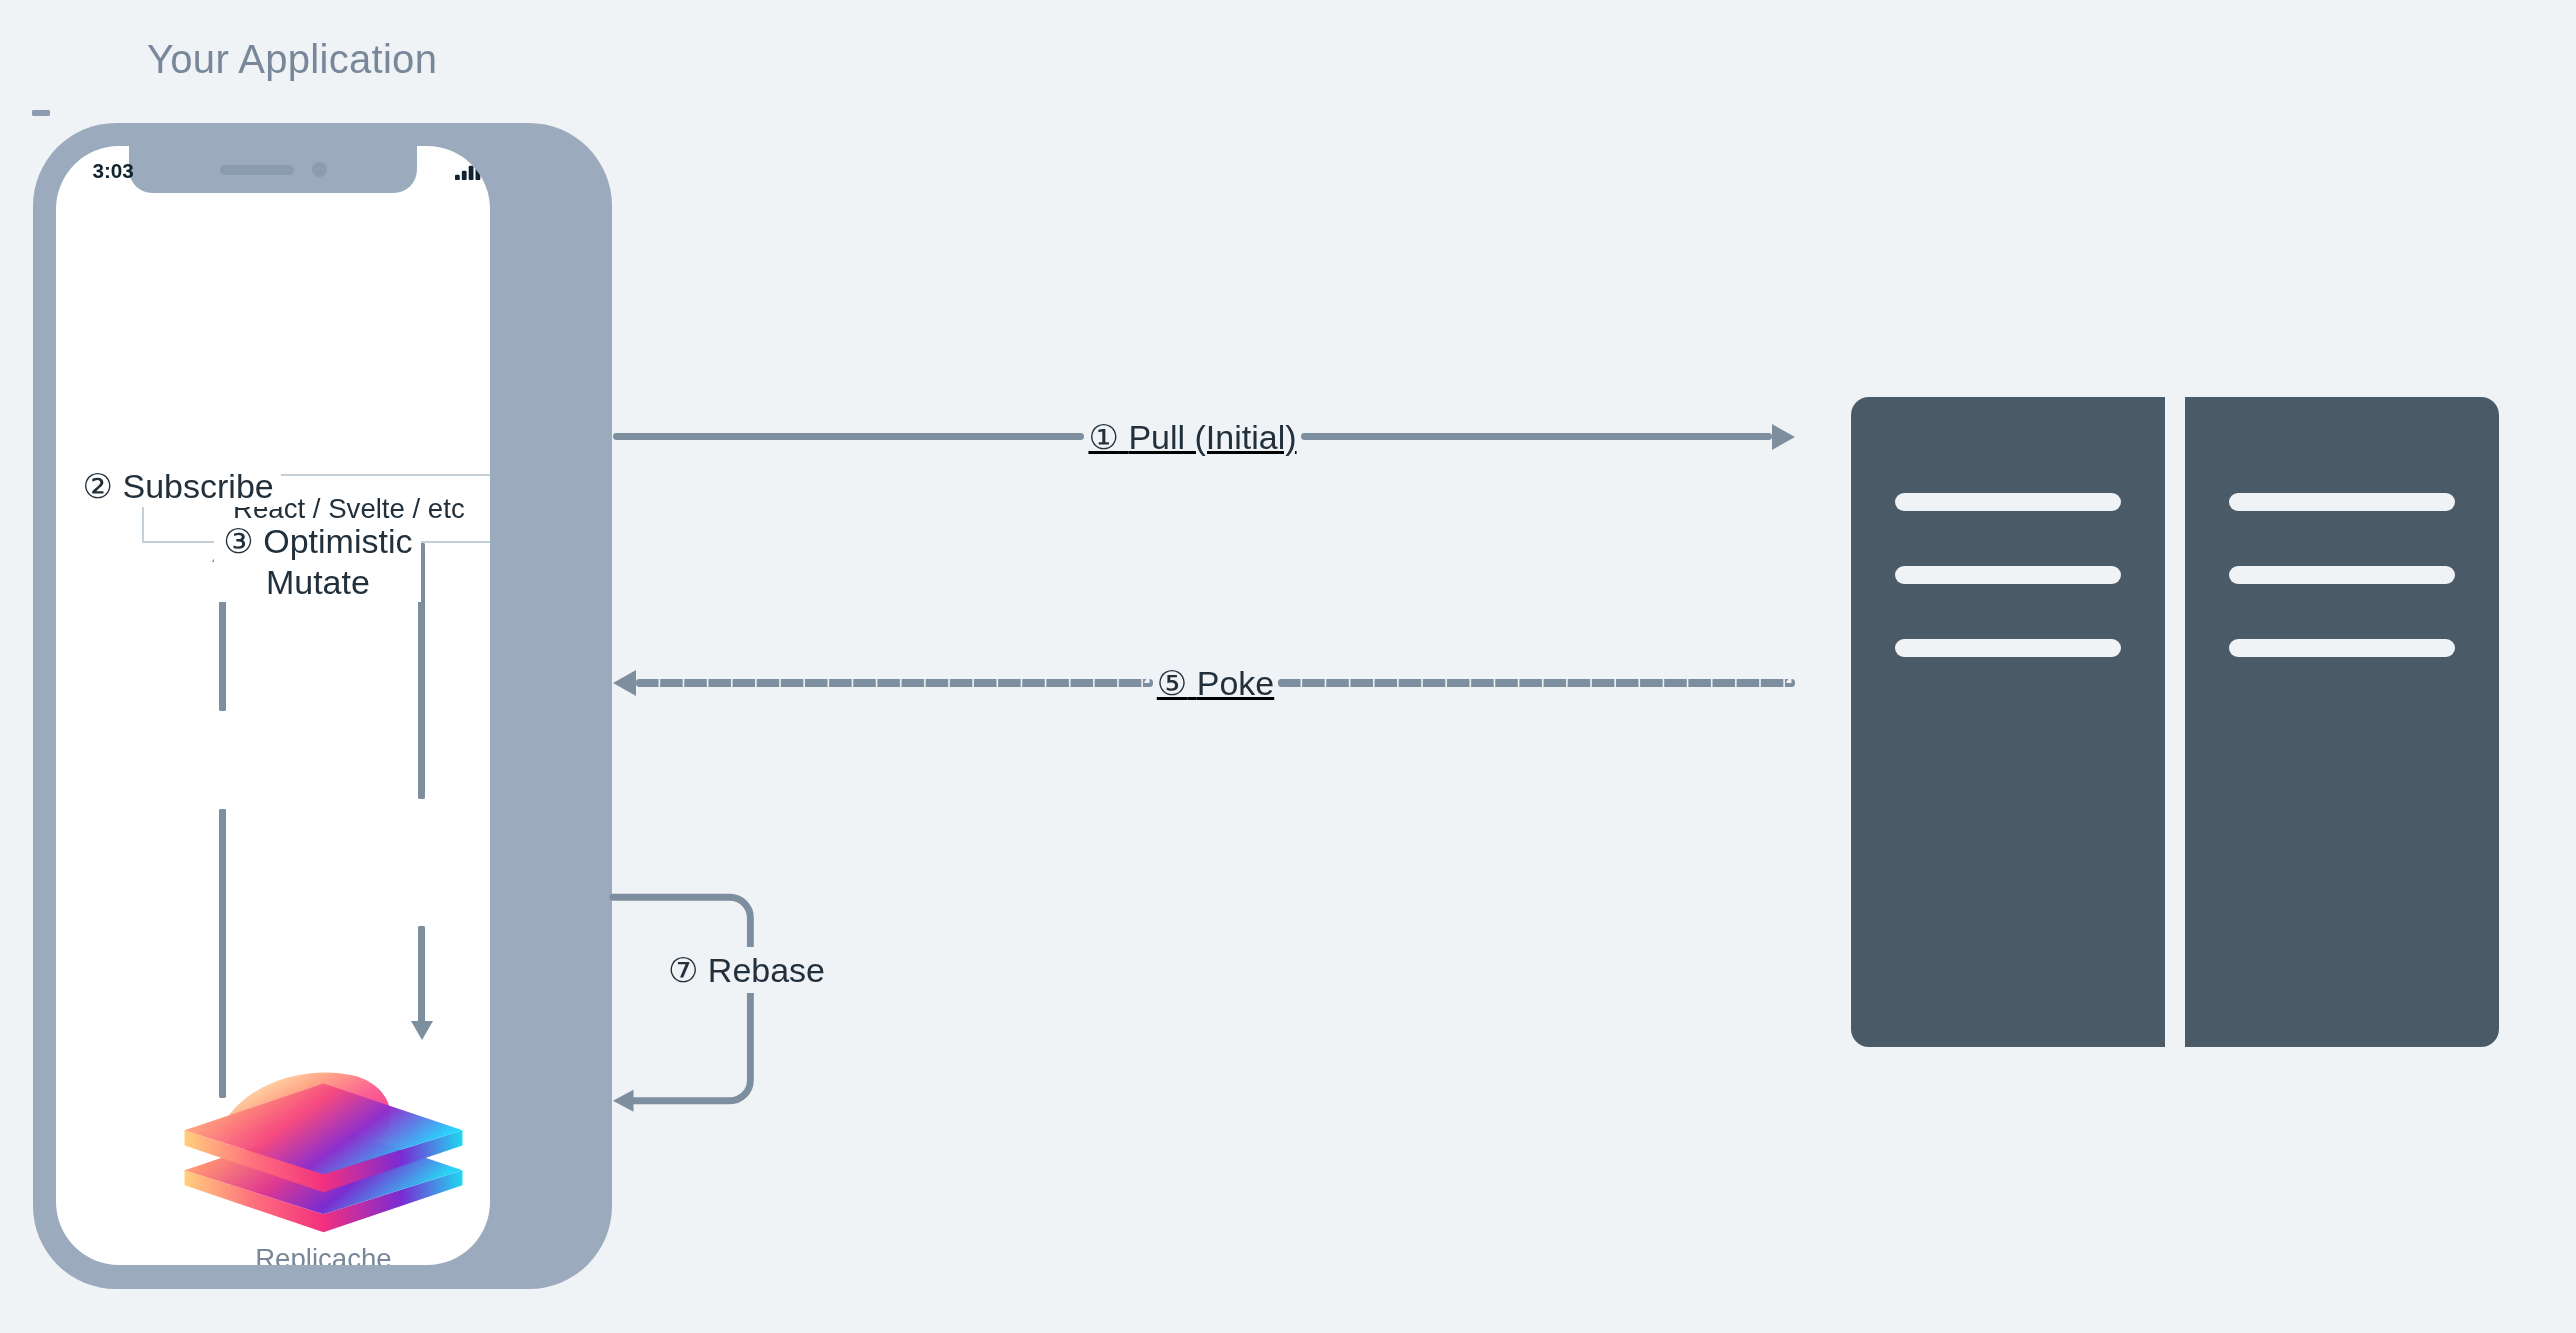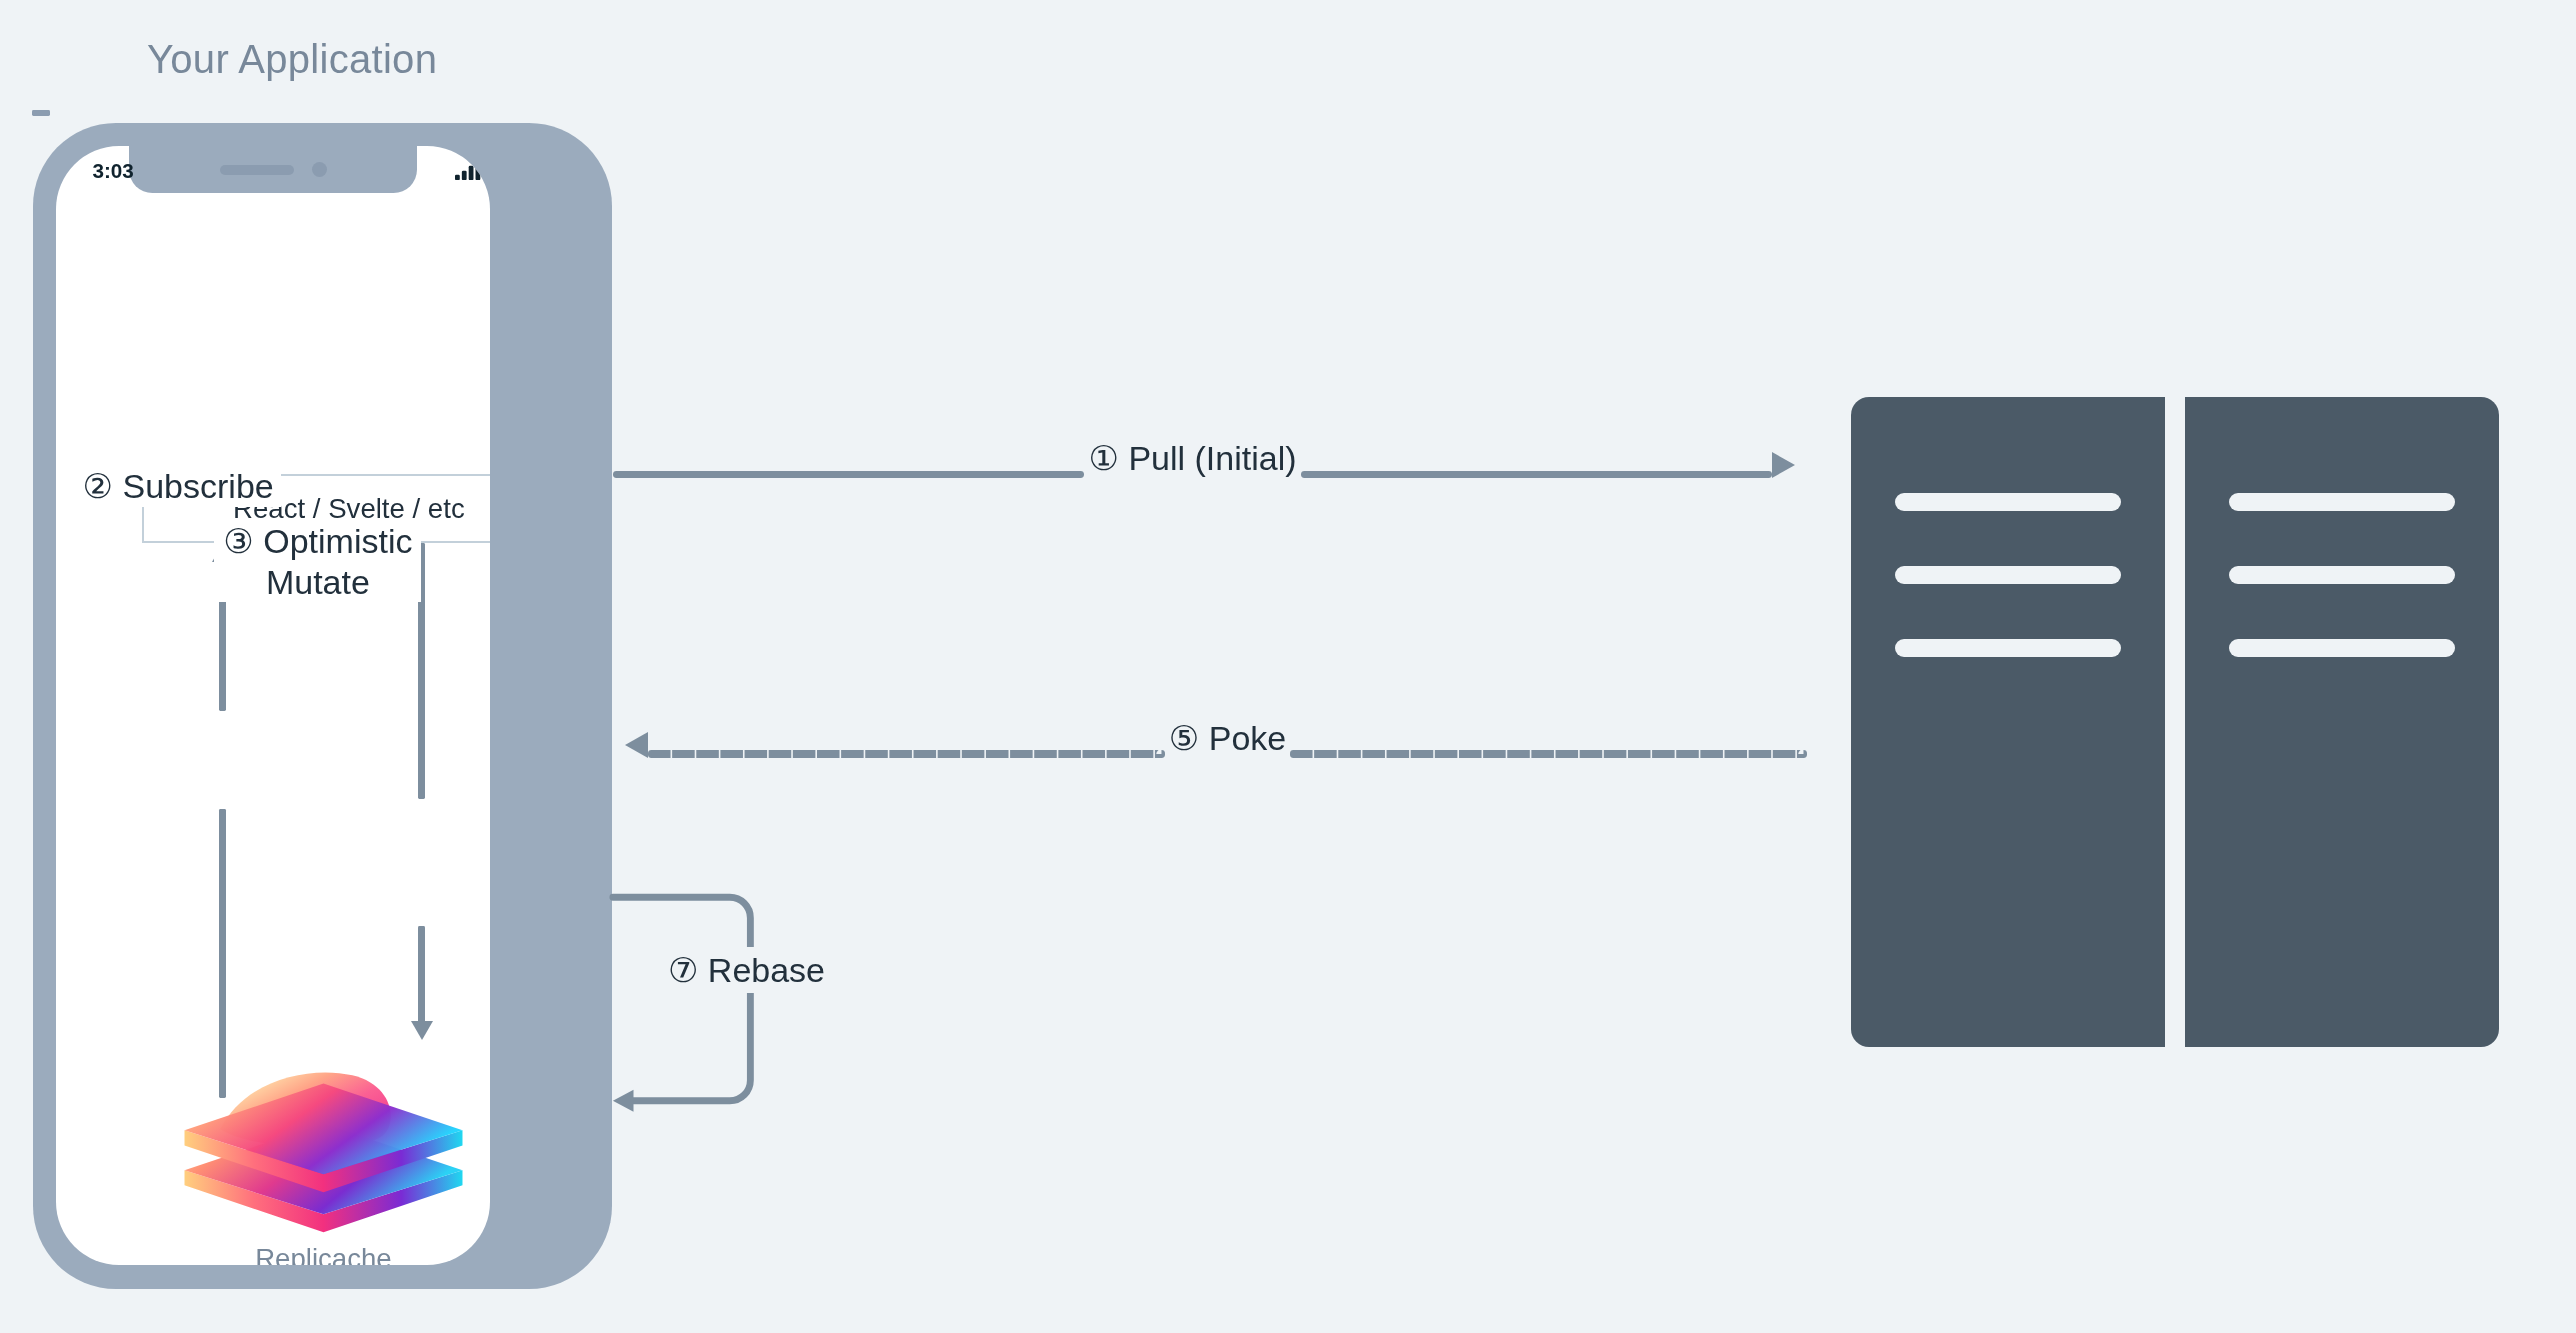--- a/index.html
+++ b/index.html
@@ -204,21 +204,22 @@
     border-radius: 9px;
   }
 
   
   .flow-row {
     position: absolute;
     left: 613px;
     width: 1182px;
     height: 83px;
     display: flex;
-    align-items: flex-end;
+    align-items: center;
+    text-decoration: underline;
   }
   .flow-line {
     flex: 1;
     height: 6.9px;
     background: #7d8e9e;
     border-radius: 3.4px;
   }
   .flow-line.dashed {
     background: none;
     border-top: 8.3px dashed #7d8e9e;
@@ -240,21 +241,21 @@
   .head-left {
     width: 0; height: 0;
     border-top: 13.8px solid transparent;
     border-bottom: 13.8px solid transparent;
     border-right: 23.4px solid #7d8e9e;
     flex: none;
   }
 
   #row-pull-initial { top: 395px; }
   #row-push         { top: 510px; }
-  #row-poke         { top: 675px; padding-left: 12px; }
+  #row-poke         { top: 641px; }
   #row-pull-incr    { top: 760px; }
 
   
   #rebase-loop {
     position: absolute;
     left: 606px; top: 882px;
     width: 220px; height: 234px;
   }
   #rebase-label {
     position: absolute;

